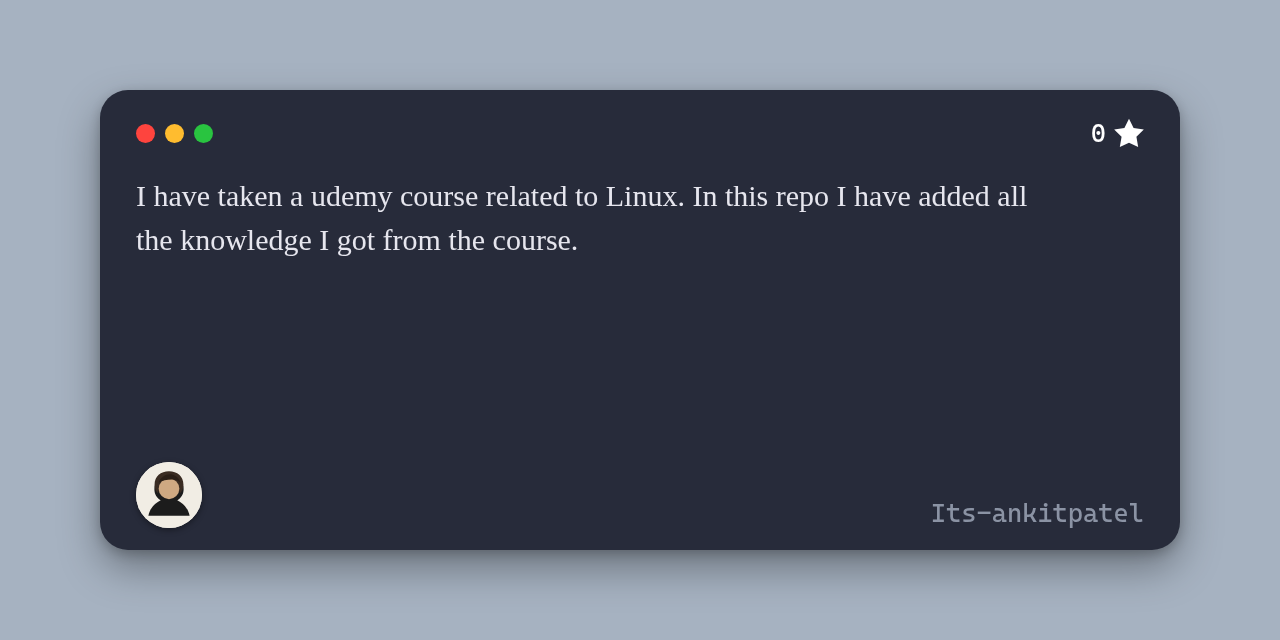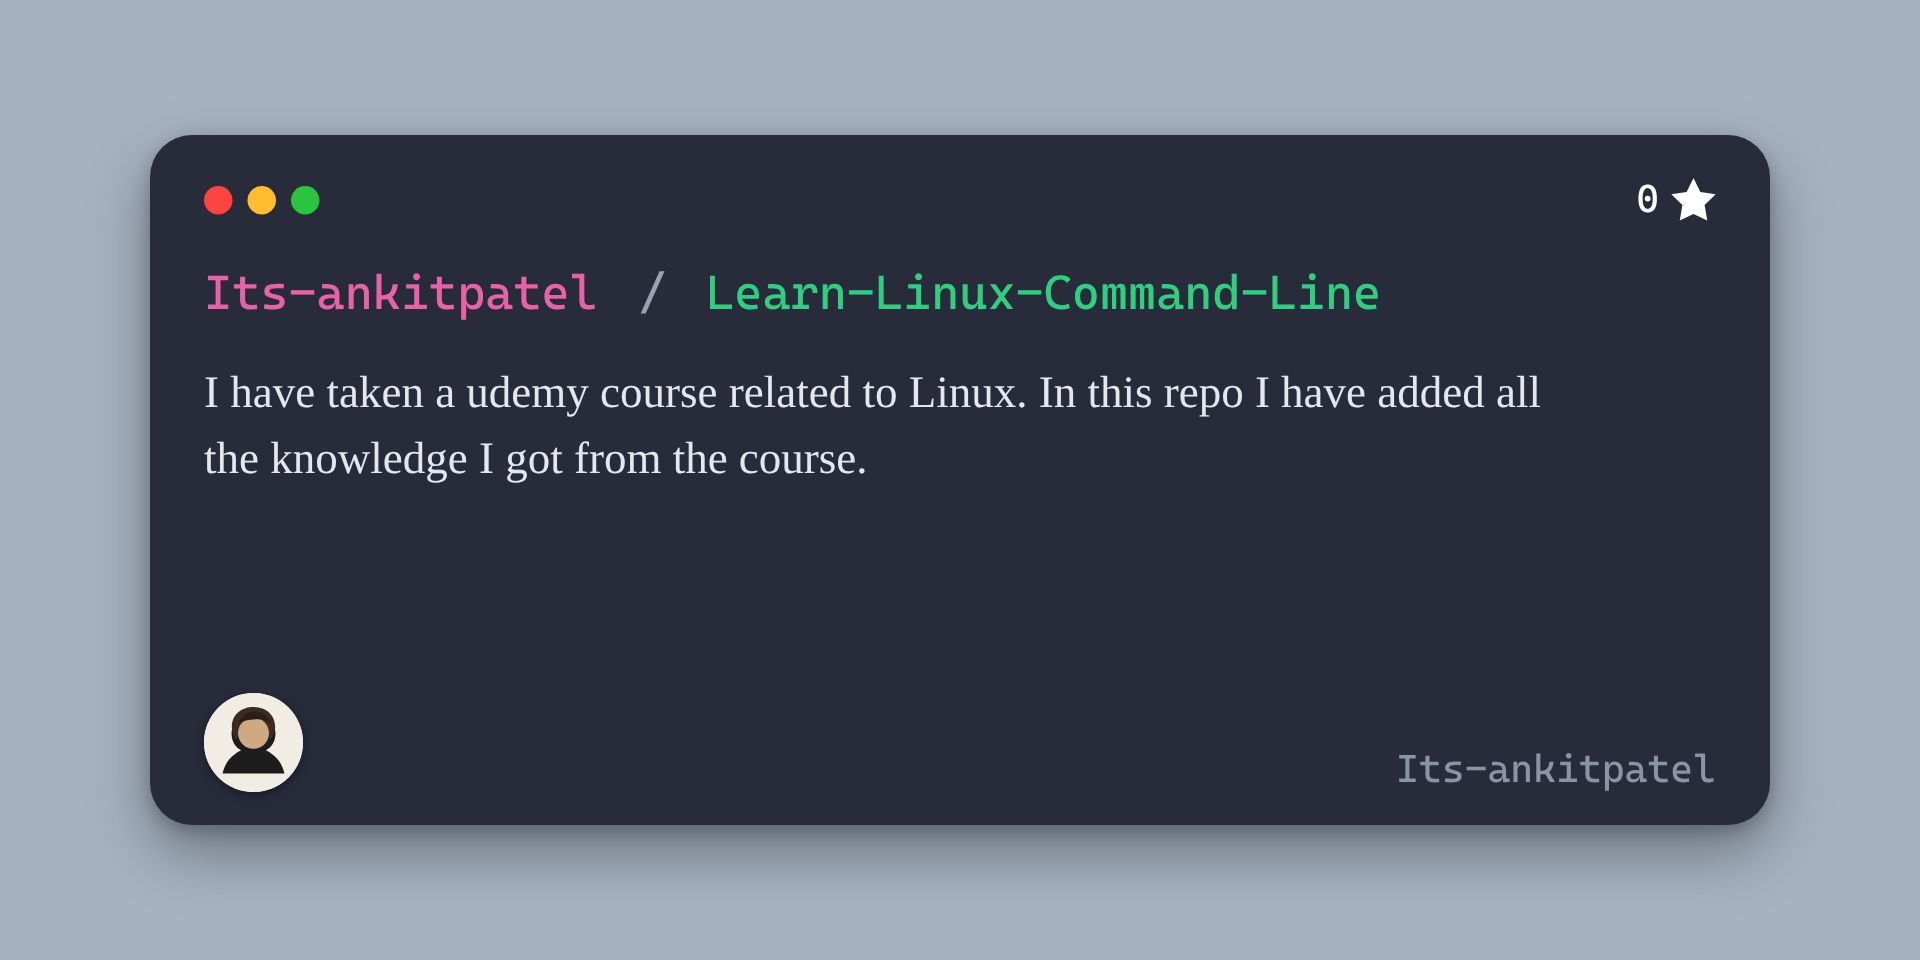--- a/index.html
+++ b/index.html
@@ -95,25 +95,20 @@
     <div class="stars">
       <span>0</span>
       <span class="star-icon">
         <svg viewBox="0 0 24 24" fill="#ffffff">
             <path d="M12 .587l3.668 7.431 8.2 1.192-5.934 5.787 1.401 8.168L12 19.771l-7.335 3.394 1.401-8.168L.132 9.21l8.2-1.192z"></path>
           </svg>
       </span>
     </div>
   </div>
 
-  <div class="title-row">
-    <span class="owner-name">Its-ankitpatel</span>
-    <span class="sep">/</span>
-    <span class="repo-name">Learn-Linux-Command-Line</span>
-  </div>
 
   <div class="desc">I have taken a udemy course related to Linux. In this repo I have added all the knowledge I got from the course.</div>
 
   <div class="footer">
     <div class="avatar">
       <svg viewBox="0 0 64 64">
         <rect width="64" height="64" fill="#f1ede4"></rect>
         <path d="M32 12c-7 0-13 5-14 12-1 6 2 11 6 13-4 2-10 6-12 15h40c-2-9-8-13-12-15 4-2 7-7 6-13-1-7-7-12-14-12z" fill="#1c1c1c"></path>
         <path d="M18 22c0-8 6-13 14-13s14 5 14 13c0 3-1 6-3 8-1-2-3-4-6-4h-10c-3 0-5 2-6 4-2-2-3-5-3-8z" fill="#3a2c22"></path>
         <circle cx="32" cy="26" r="10" fill="#cfa982"></circle>

